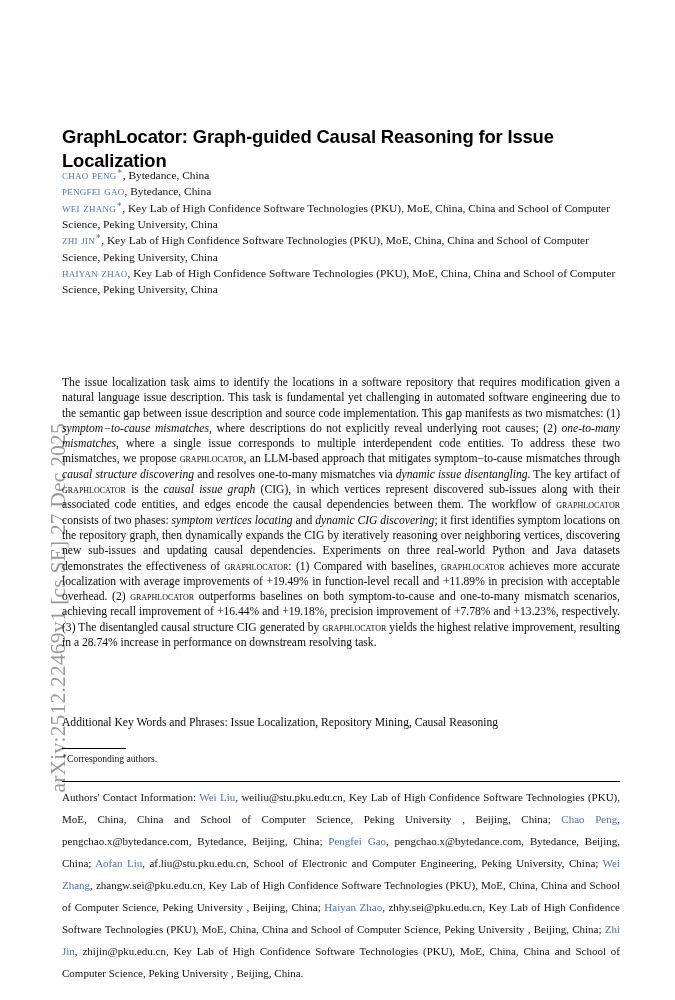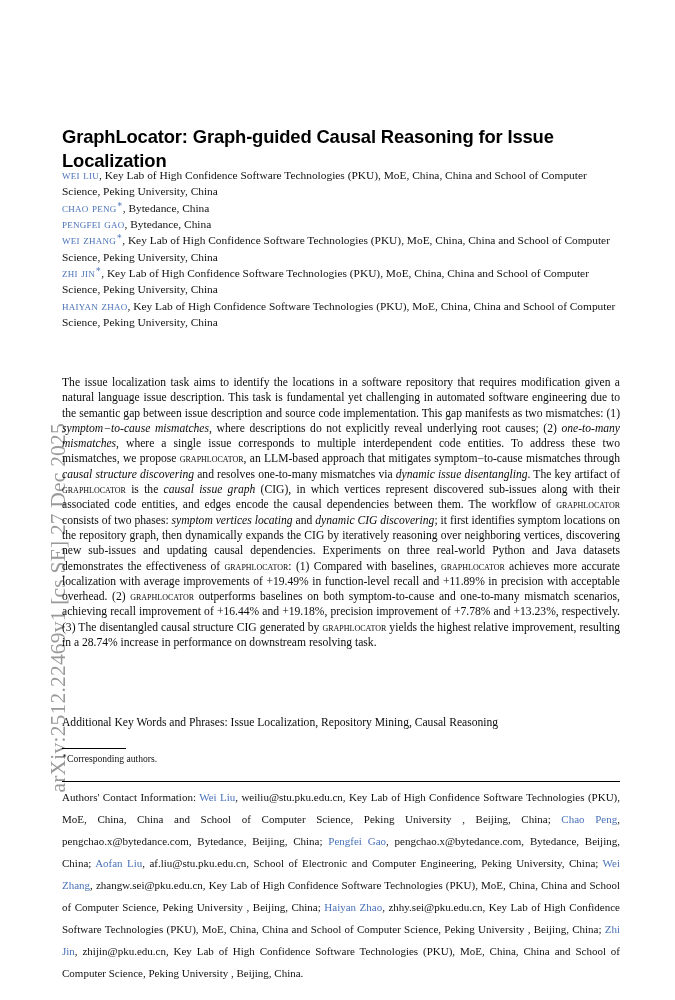--- a/index.html
+++ b/index.html
@@ -180,21 +180,20 @@
 </head>
 <body>
 
 <div id="arxiv-stamp">arXiv:2512.22469v1  [cs.SE]  27 Dec 2025</div>
 
 <div id="page">
 
   <h1 id="title">GraphLocator: Graph-guided Causal Reasoning for Issue Localization</h1>
 
   <div id="authors">
-      <div class="author-entry"><span class="author-name">Wei Liu</span><span class="author-affil">, Key Lab of High Confidence Software Technologies (PKU), MoE, China, China and School of Computer Science, Peking University, China</span></div>
       <div class="author-entry"><span class="author-name">Chao Peng</span><span class="author-star">∗</span><span class="author-affil">, Bytedance, China</span></div>
       <div class="author-entry"><span class="author-name">Pengfei Gao</span><span class="author-affil">, Bytedance, China</span></div>
       <div class="author-entry"><span class="author-name">Wei Zhang</span><span class="author-star">∗</span><span class="author-affil">, Key Lab of High Confidence Software Technologies (PKU), MoE, China, China and School of Computer Science, Peking University, China</span></div>
       <div class="author-entry"><span class="author-name">Zhi Jin</span><span class="author-star">∗</span><span class="author-affil">, Key Lab of High Confidence Software Technologies (PKU), MoE, China, China and School of Computer Science, Peking University, China</span></div>
       <div class="author-entry"><span class="author-name">Haiyan Zhao</span><span class="author-affil">, Key Lab of High Confidence Software Technologies (PKU), MoE, China, China and School of Computer Science, Peking University, China</span></div>
     </div>
 
   <div id="abstract">
     <p>The issue localization task aims to identify the locations in a software repository that requires modification given a natural language issue description. This task is fundamental yet challenging in automated software engineering due to the semantic gap between issue description and source code implementation. This gap manifests as two mismatches: (1) <em>symptom−to-cause mismatches</em>, where descriptions do not explicitly reveal underlying root causes; (2) <em>one-to-many mismatches</em>, where a single issue corresponds to multiple interdependent code entities. To address these two mismatches, we propose <span class="sc">GraphLocator</span>, an LLM-based approach that mitigates symptom−to-cause mismatches through <em>causal structure discovering</em> and resolves one-to-many mismatches via <em>dynamic issue disentangling</em>. The key artifact of <span class="sc">GraphLocator</span> is the <em>causal issue graph</em> (CIG), in which vertices represent discovered sub-issues along with their associated code entities, and edges encode the causal dependencies between them. The workflow of <span class="sc">GraphLocator</span> consists of two phases: <em>symptom vertices locating</em> and <em>dynamic CIG discovering</em>; it first identifies symptom locations on the repository graph, then dynamically expands the CIG by iteratively reasoning over neighboring vertices, discovering new sub-issues and updating causal dependencies. Experiments on three real-world Python and Java datasets demonstrates the effectiveness of <span class="sc">GraphLocator</span>: (1) Compared with baselines, <span class="sc">GraphLocator</span> achieves more accurate localization with average improvements of +19.49% in function-level recall and +11.89% in precision with acceptable overhead. (2) <span class="sc">GraphLocator</span> outperforms baselines on both symptom-to-cause and one-to-many mismatch scenarios, achieving recall improvement of +16.44% and +19.18%, precision improvement of +7.78% and +13.23%, respectively. (3) The disentangled causal structure CIG generated by <span class="sc">GraphLocator</span> yields the highest relative improvement, resulting in a 28.74% increase in performance on downstream resolving task.</p>
   </div>

